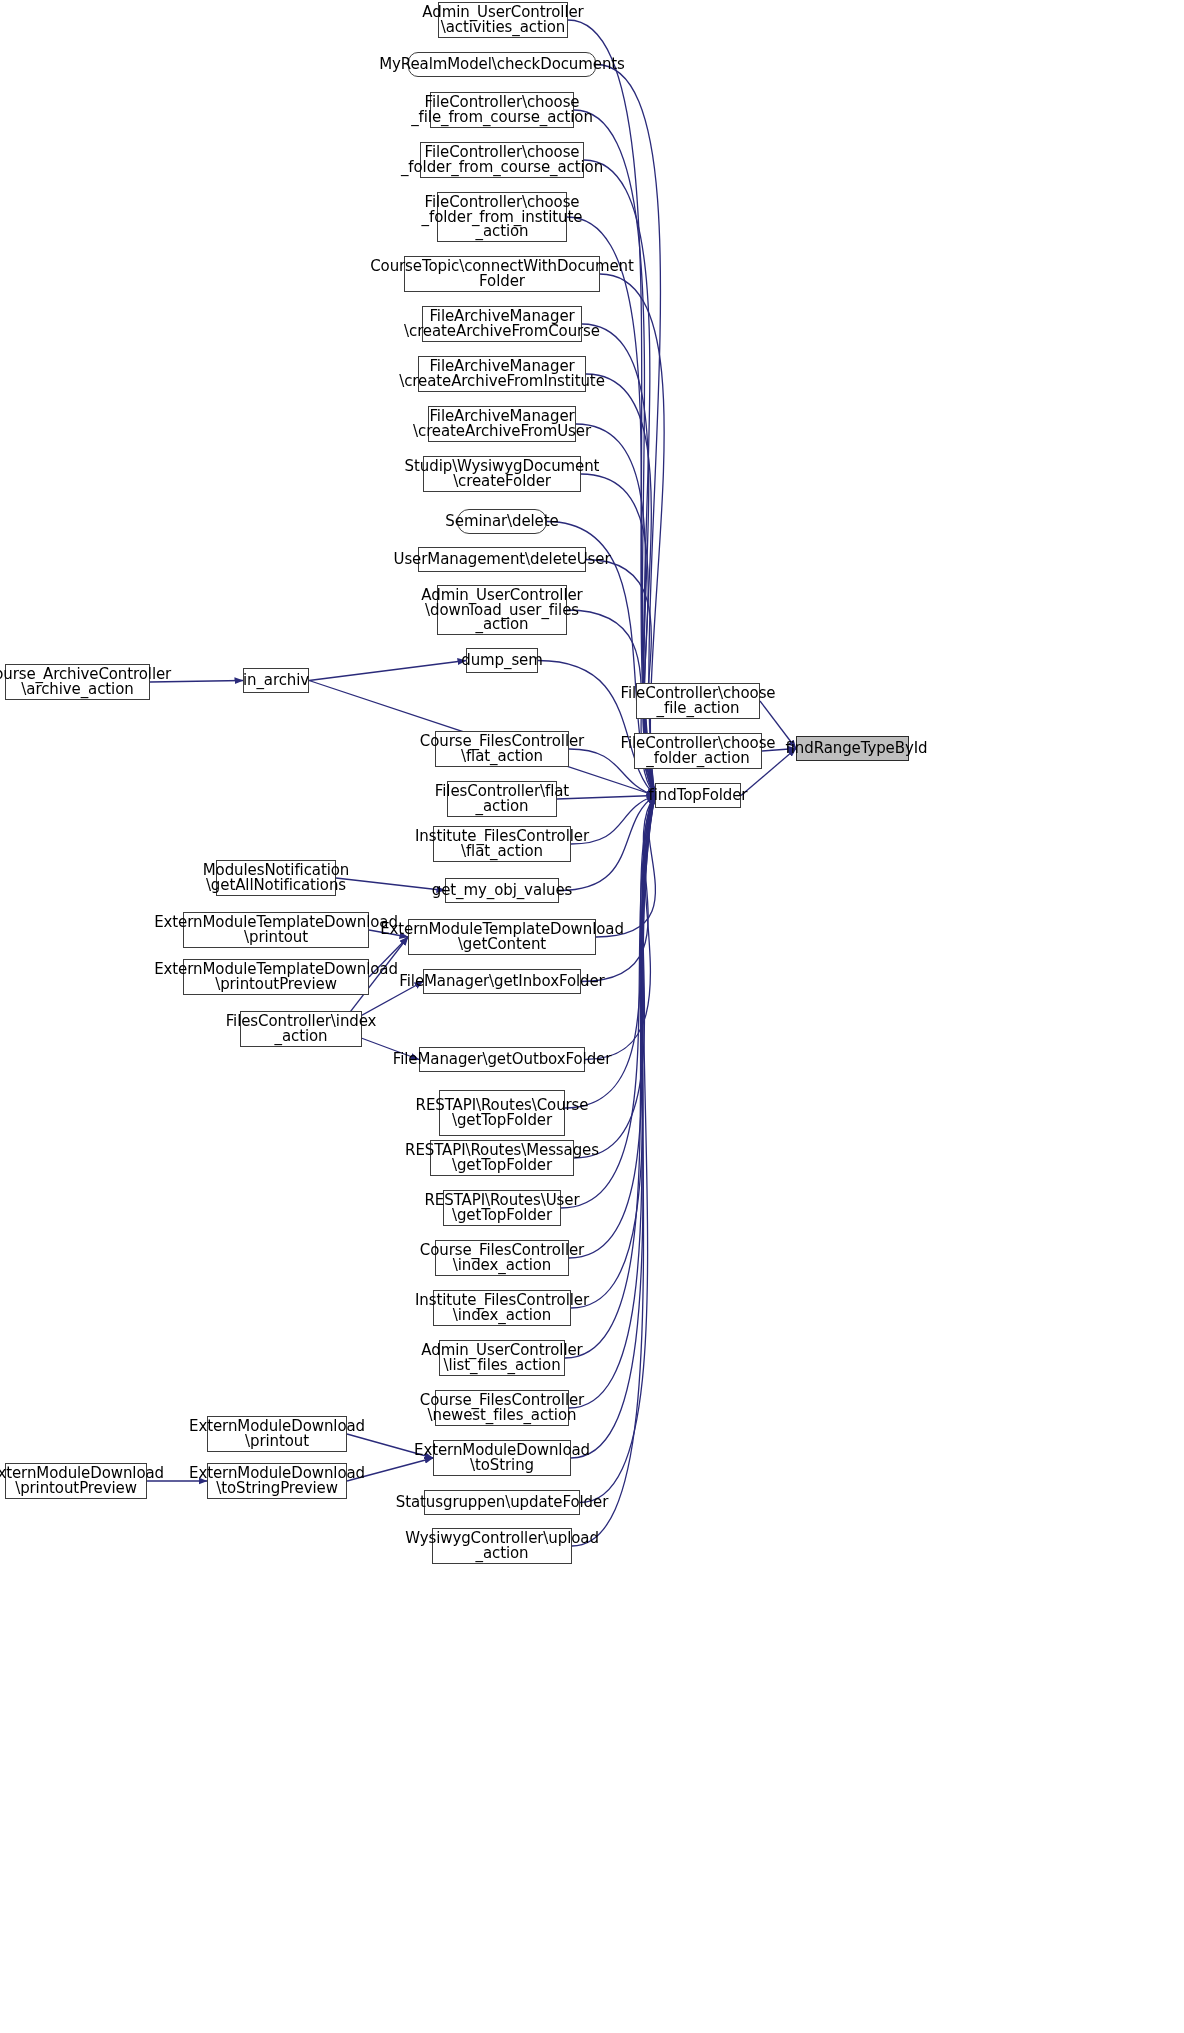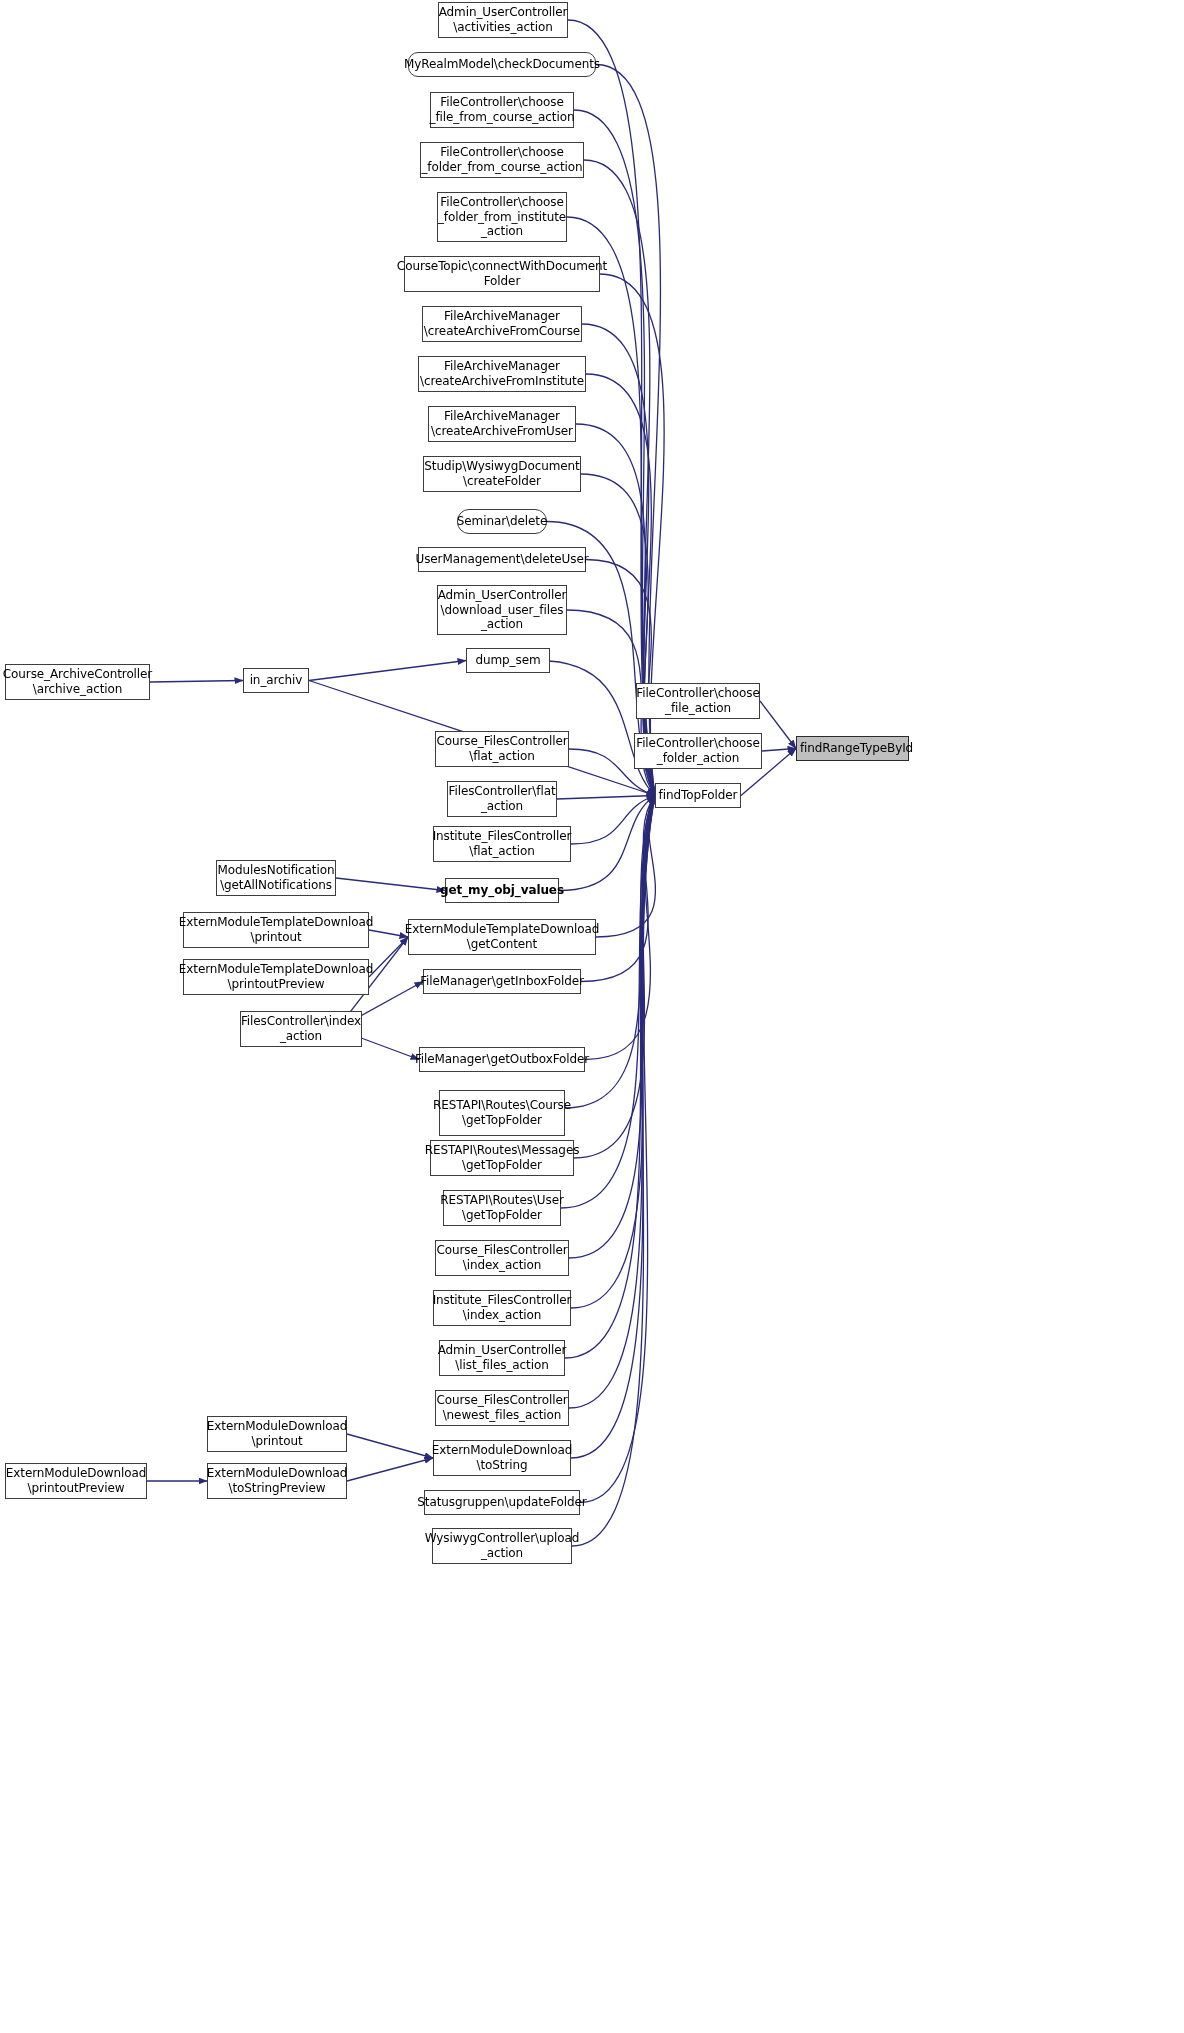--- a/index.html
+++ b/index.html
@@ -16,21 +16,21 @@
     left:0; top:0;
     width:1184px; height:2033px;
     pointer-events:none;
   }
   .node{
     position:absolute;
     box-sizing:border-box;
     border:1px solid #3d3d3d;
     background:#ffffff;
     color:#000000;
-    font-size:12px;
+    font-size:15px;
     line-height:14.6px;
     text-align:center;
     display:flex;
     align-items:center;
     justify-content:center;
     white-space:pre;
     letter-spacing:-0.1px;
   }
   .node.hl{
     background:#bfbfbf;
@@ -118,30 +118,30 @@
       <div class="node" style="left: 423px; top: 456px; width: 158px; height: 36px;"><span>Studip\WysiwygDocument
 \createFolder</span></div>
       <div class="node" style="left: 457px; top: 509px; width: 90px; height: 25px; border-radius: 12px;"><span>Seminar\delete</span></div>
       <div class="node" style="left: 418px; top: 547px; width: 168px; height: 25px;"><span>UserManagement\deleteUser</span></div>
       <div class="node" style="left: 437px; top: 585px; width: 130px; height: 50px;"><span>Admin_UserController
 \download_user_files
 _action</span></div>
       <div class="node" style="left: 5px; top: 664px; width: 145px; height: 36px;"><span>Course_ArchiveController
 \archive_action</span></div>
       <div class="node" style="left: 243px; top: 668px; width: 66px; height: 25px;"><span>in_archiv</span></div>
-      <div class="node" style="left: 466px; top: 648px; width: 84px; height: 25px;"><span>dump_sem</span></div>
+      <div class="node" style="left: 466px; top: 648px; width: 72px; height: 25px;"><span>dump_sem</span></div>
       <div class="node" style="left: 435px; top: 731px; width: 134px; height: 36px;"><span>Course_FilesController
 \flat_action</span></div>
       <div class="node" style="left: 447px; top: 781px; width: 110px; height: 36px;"><span>FilesController\flat
 _action</span></div>
       <div class="node" style="left: 433px; top: 826px; width: 138px; height: 36px;"><span>Institute_FilesController
 \flat_action</span></div>
       <div class="node" style="left: 216px; top: 860px; width: 120px; height: 36px;"><span>ModulesNotification
 \getAllNotifications</span></div>
-      <div class="node" style="left: 445px; top: 878px; width: 114px; height: 25px; font-weight: bold;"><span>get_my_obj_values</span></div>
+      <div class="node" style="left: 445px; top: 878px; width: 114px; height: 25px;"><span>get_my_obj_values</span></div>
       <div class="node" style="left: 183px; top: 912px; width: 186px; height: 36px;"><span>ExternModuleTemplateDownload
 \printout</span></div>
       <div class="node" style="left: 408px; top: 919px; width: 188px; height: 36px;"><span>ExternModuleTemplateDownload
 \getContent</span></div>
       <div class="node" style="left: 183px; top: 959px; width: 186px; height: 36px;"><span>ExternModuleTemplateDownload
 \printoutPreview</span></div>
       <div class="node" style="left: 423px; top: 969px; width: 158px; height: 25px;"><span>FileManager\getInboxFolder</span></div>
       <div class="node" style="left: 215px; top: 1011px; width: 122px; height: 36px; margin-left: 25px;"><span>FilesController\index
 _action</span></div>
       <div class="node" style="left: 419px; top: 1047px; width: 166px; height: 25px;"><span>FileManager\getOutboxFolder</span></div>

